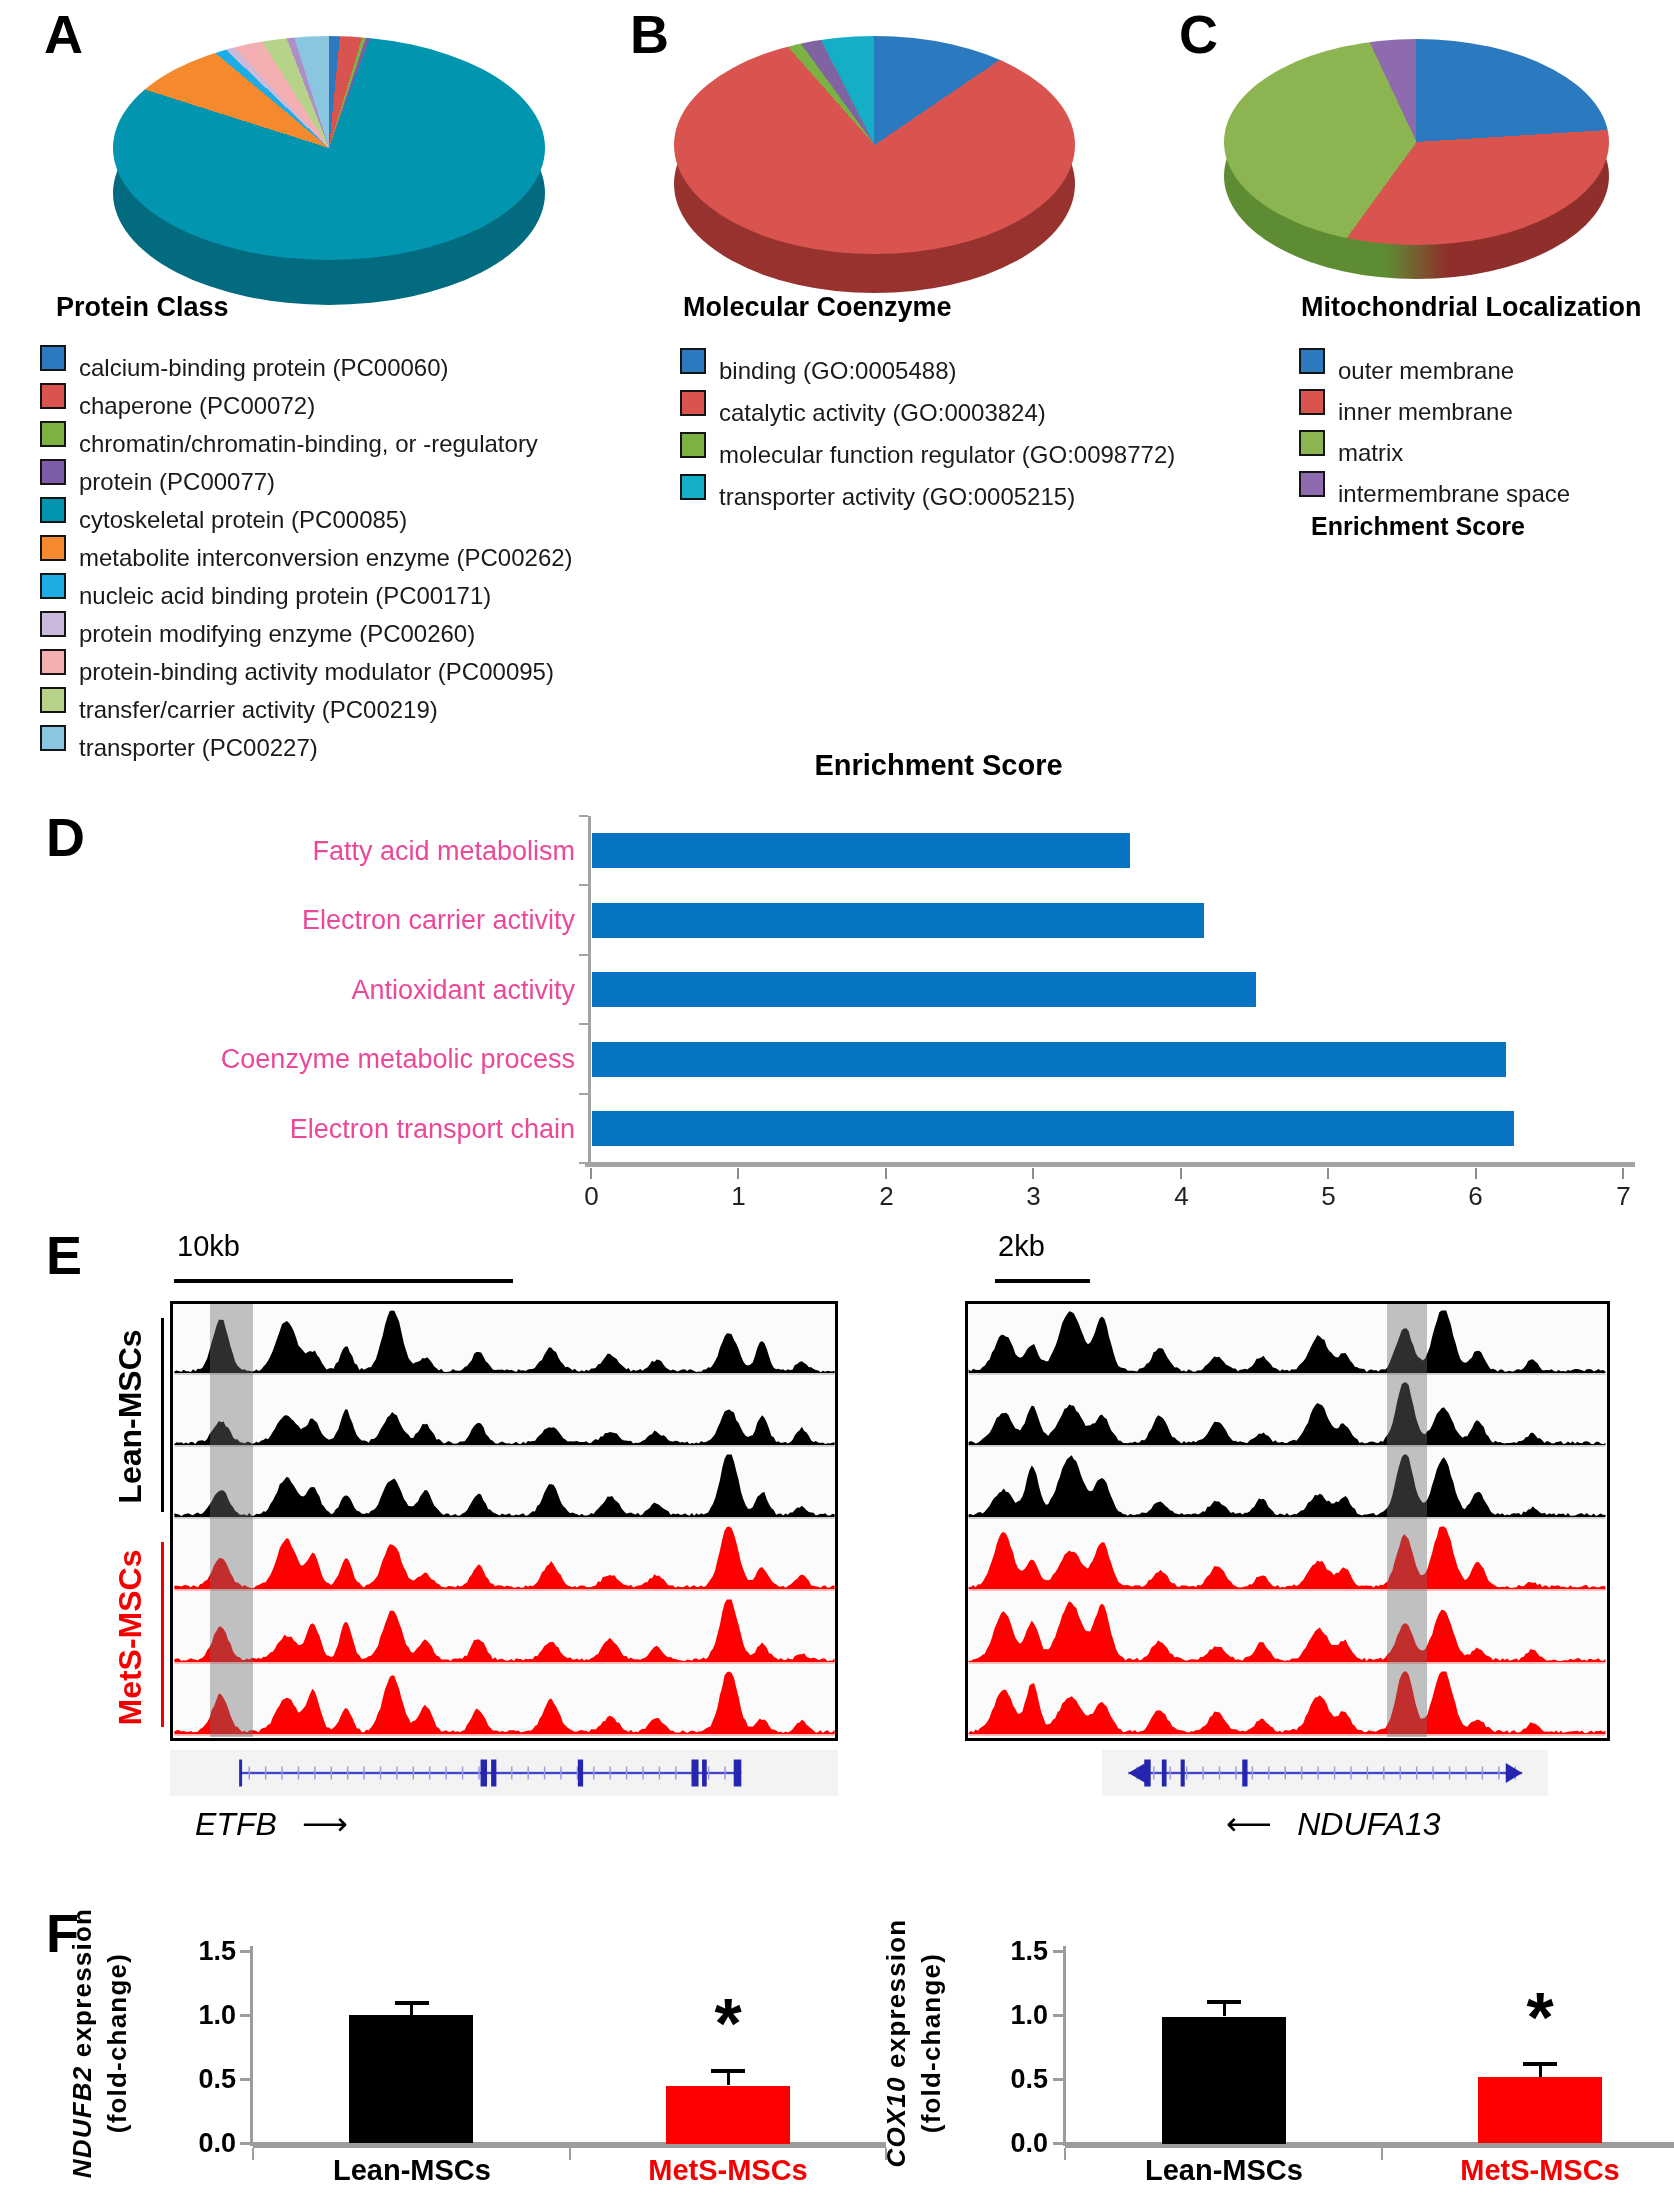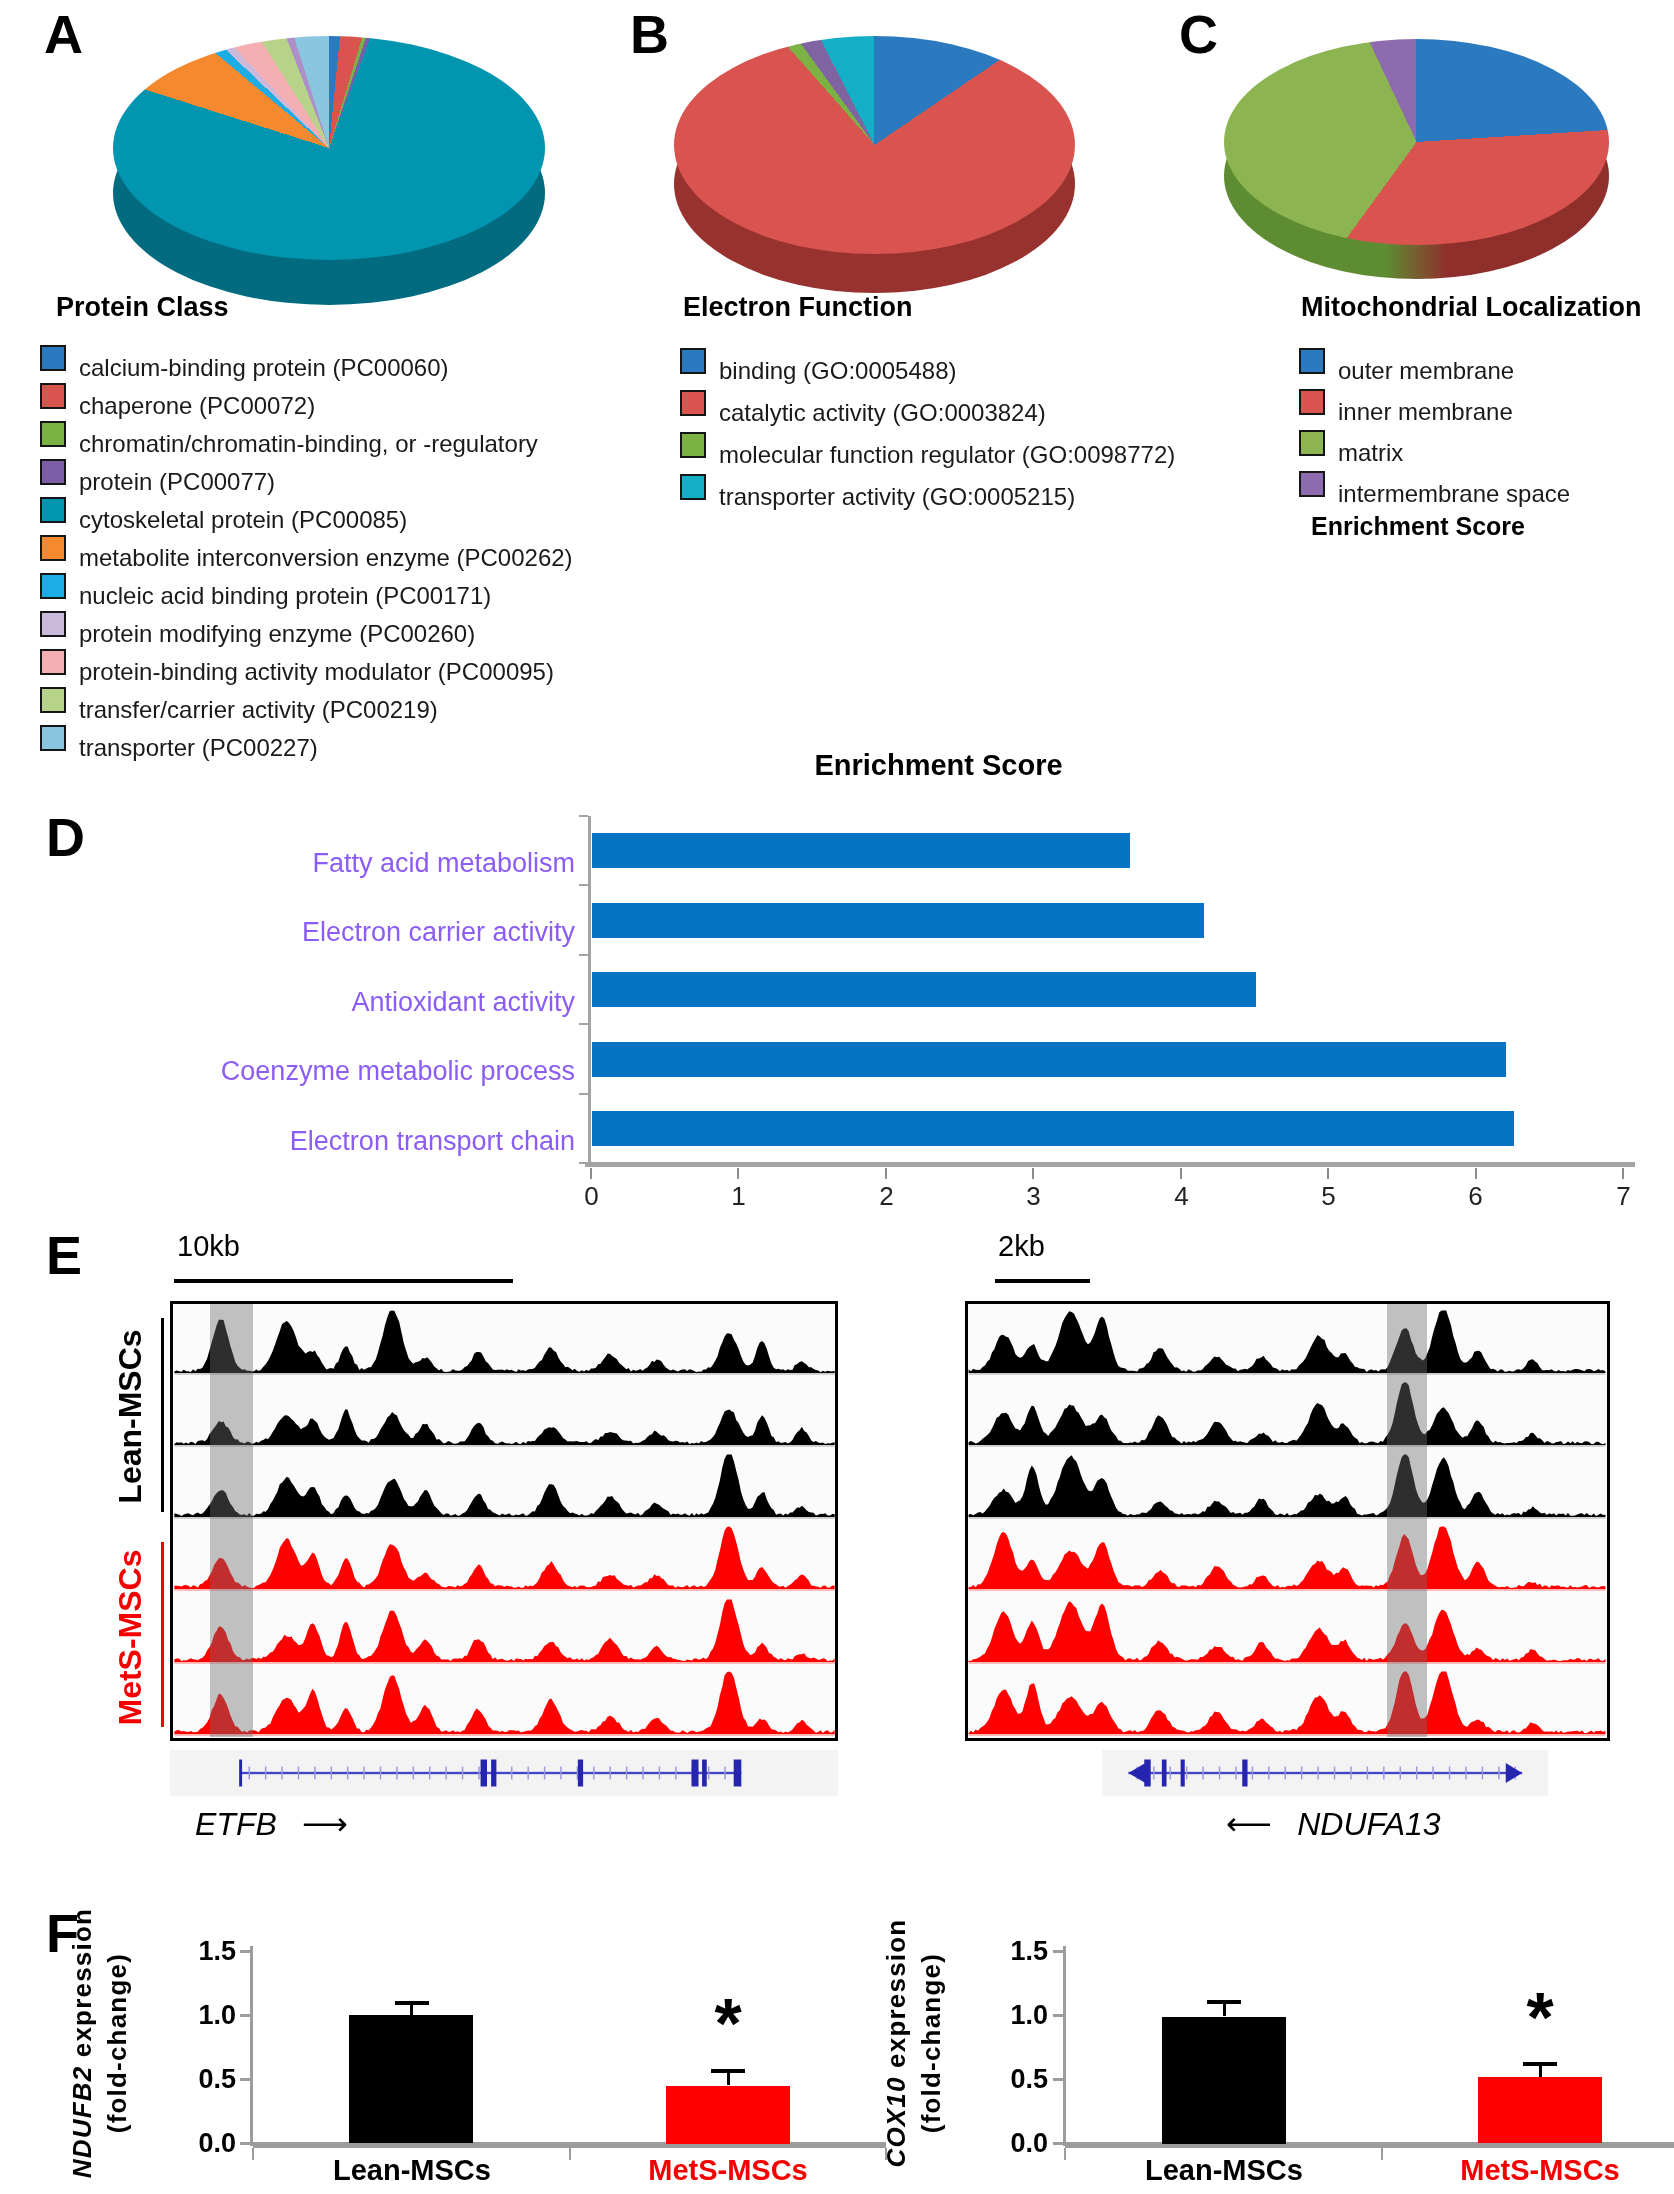--- a/index.html
+++ b/index.html
@@ -9,21 +9,21 @@
   .panel-letter{font-size:54px;font-weight:900;line-height:1;}
   .sect-title{font-size:27px;font-weight:700;text-align:center;}
   .pie-ellipse{border-radius:50%;}
   .legend{display:flex;flex-direction:column;}
   .legend-row{display:flex;align-items:center;}
   .lg-a .legend-row{height:38px;}
   .lg-b .legend-row{height:42px;}
   .lg-c .legend-row{height:41px;}
   .legend-swatch{width:22px;height:22px;border:2.3px solid #151515;flex:0 0 auto;margin-right:13px;}
   .legend-label{font-size:24px;color:#1a1a1a;white-space:nowrap;margin-top:20px;}
-  .d-cat{font-size:27px;color:#8b5cf6;text-align:right;transform:translateY(-50%);white-space:nowrap;margin-top:12px;}
+  .d-cat{font-size:27px;color:#ec4899;text-align:right;transform:translateY(-50%);white-space:nowrap;}
   .d-tick-label{font-size:26px;color:#222;text-align:center;}
   .rot{transform:rotate(-90deg);text-align:center;white-space:nowrap;}
   .f-ylab{font-size:26px;font-weight:700;letter-spacing:1.2px;line-height:1.35;}
   .f-ytick{font-size:27px;font-weight:700;text-align:right;transform:translateY(-50%);}
   .f-cat{font-size:29px;font-weight:800;text-align:center;}
   .f-star{font-size:70px;font-weight:700;text-align:center;line-height:1;}
   .e-scale{font-size:29px;font-weight:400;}
   .e-group{font-size:32px;font-weight:800;}
   .gene-label{font-size:32px;}
   .gene-label i{font-style:italic;}
@@ -48,21 +48,21 @@
   <div id="pie-1">
       <div class="abs pie-ellipse" style="left: 674px; top: 75px; width: 401px; height: 218px; background: rgb(151, 50, 46);"></div>
       <div class="abs pie-ellipse" style="left: 674px; top: 36px; width: 401px; height: 218px; background: conic-gradient(rgb(43, 121, 190) 0deg, rgb(43, 121, 190) 55.8deg, rgb(217, 83, 79) 55.8deg, rgb(217, 83, 79) 318.6deg, rgb(124, 177, 68) 318.6deg, rgb(124, 177, 68) 324deg, rgb(128, 100, 162) 324deg, rgb(128, 100, 162) 333deg, rgb(20, 174, 198) 333deg, rgb(20, 174, 198) 360deg);"></div>
     </div>
   <div id="pie-2">
       <div class="abs pie-ellipse" style="left: 1224px; top: 73px; width: 385px; height: 206px; background-image: linear-gradient(90deg, rgb(94, 140, 51) 0%, rgb(94, 140, 51) 42%, rgb(143, 47, 44) 58%, rgb(143, 47, 44) 100%);"></div>
       <div class="abs pie-ellipse" style="left: 1224px; top: 39px; width: 385px; height: 206px; background: conic-gradient(rgb(43, 121, 190) 0deg, rgb(43, 121, 190) 86.4deg, rgb(217, 83, 79) 86.4deg, rgb(217, 83, 79) 216deg, rgb(140, 180, 80) 216deg, rgb(140, 180, 80) 334.8deg, rgb(142, 107, 174) 334.8deg, rgb(142, 107, 174) 360deg);"></div>
     </div>
 
   <div class="abs sect-title" style="left:56px;top:292px;">Protein Class</div>
-  <div class="abs sect-title" style="left:683px;top:292px;">Electron Function</div>
+  <div class="abs sect-title" style="left:683px;top:292px;">Molecular Coenzyme</div>
   <div class="abs sect-title" style="left:1301px;top:292px;">Mitochondrial Localization</div>
 
   <div class="abs legend lg-a" id="legend-0" style="left:40px;top:339px;">
       <div class="legend-row">
         <div class="legend-swatch" style="background: rgb(43, 121, 190);"></div>
         <span class="legend-label">calcium-binding protein (PC00060)</span>
       </div>
       <div class="legend-row">
         <div class="legend-swatch" style="background: rgb(217, 83, 79);"></div>
         <span class="legend-label">chaperone (PC00072)</span>

